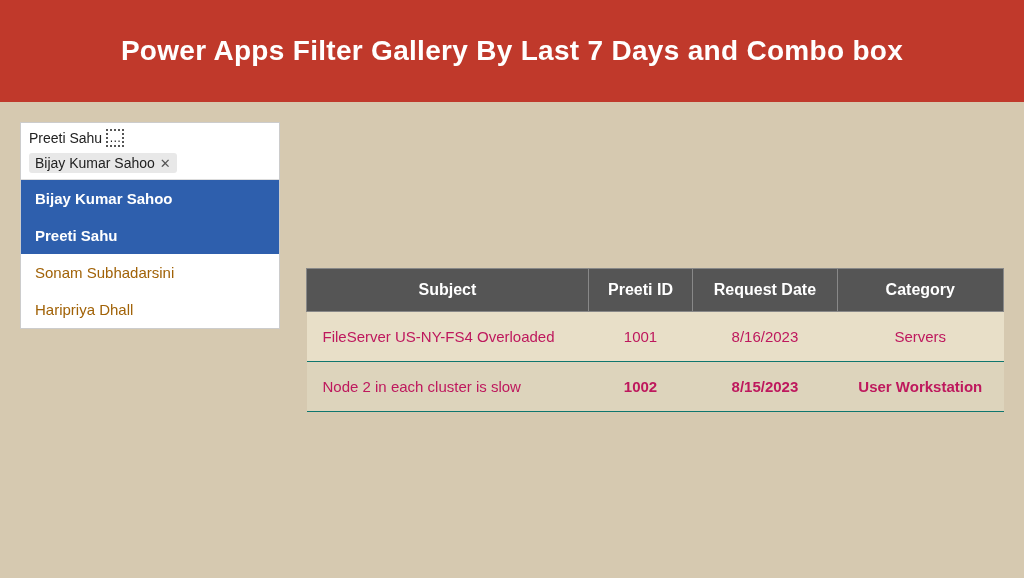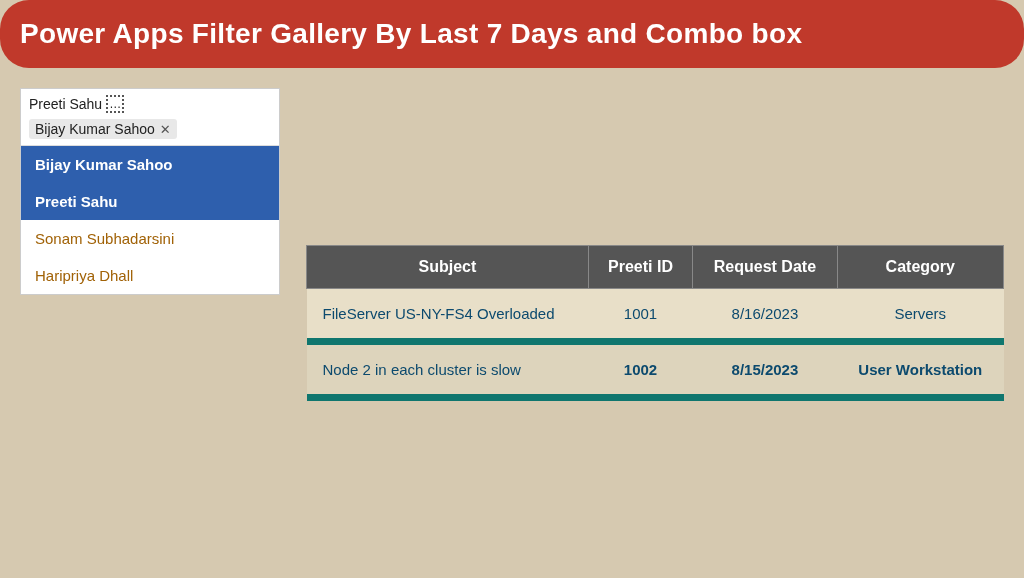--- a/index.html
+++ b/index.html
@@ -13,25 +13,25 @@
     .page-wrapper {
       width: 1024px;
       height: 578px;
       background: #d6c9b0;
       display: flex;
       flex-direction: column;
     }
     .header {
       background: #c0392b;
       color: white;
-      padding: 18px 20px;
+      text-align: center;
+      padding: 35px 20px;
       font-size: 28px;
       font-weight: bold;
       letter-spacing: 0.3px;
-      border-radius: 29px;
     }
     .content-area {
       display: flex;
       flex: 1;
       padding: 20px;
       gap: 16px;
     }
     
     .dropdown-panel {
       width: 260px;
@@ -117,23 +117,23 @@
       color: white;
       padding: 12px 16px;
       text-align: center;
       font-size: 16px;
       font-weight: 600;
       border: 1px solid #888;
     }
     tbody tr td {
       padding: 16px 16px;
       font-size: 15px;
-      color: #0c4a6e;
-      text-align: center;
-      border-bottom: 7px solid #0f766e;
+      color: #be185d;
+      text-align: center;
+      border-bottom: 1px solid #0f766e;
       background: #e8dfc8;
       vertical-align: middle;
       margin-top: 19px;
     }
     tbody tr:nth-child(even) td {
       background: #ddd4bc;
     }
     .subject-col {
       text-align: left;
       font-weight: 400;

